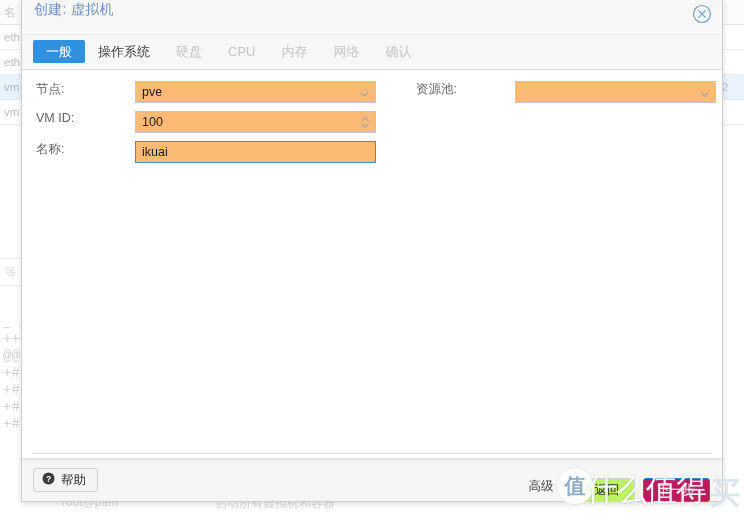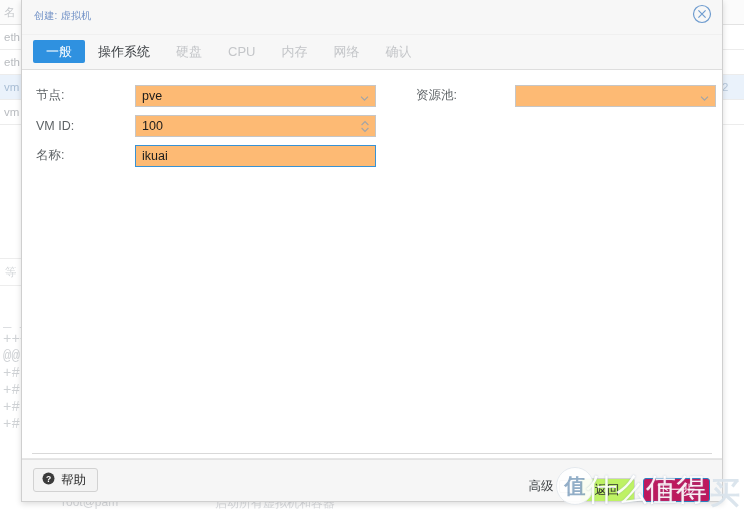--- a/index.html
+++ b/index.html
@@ -125,22 +125,22 @@
   .modal-header {
     position: relative;
     height: 34px;
     background: #f7f7f7;
     border-bottom: 1px solid #f0f0f0;
     flex: 0 0 auto;
   }
   .modal-title {
     position: absolute;
     left: 12px;
-    top: 9px;
-    font-size: 10px;
+    top: 1px;
+    font-size: 14px;
     color: #7292c7;
     letter-spacing: .3px;
     white-space: nowrap;
   }
   .close-btn {
     position: absolute;
     right: 10px;
     top: 4px;
     width: 20px;
     height: 20px;
@@ -207,21 +207,21 @@
     width: 340px;
   }
   .col-right {
     position: absolute;
     left: 384px;
     top: 11px;
     width: 300px;
   }
   .field-row {
     display: flex;
-    align-items: center;
+    align-items: flex-start;
     height: 29px;
     margin-bottom: 1px;
   }
   .field-label {
     width: 99px;
     font-size: 12.5px;
     color: #5e6366;
     white-space: nowrap;
     flex: 0 0 auto;
   }

